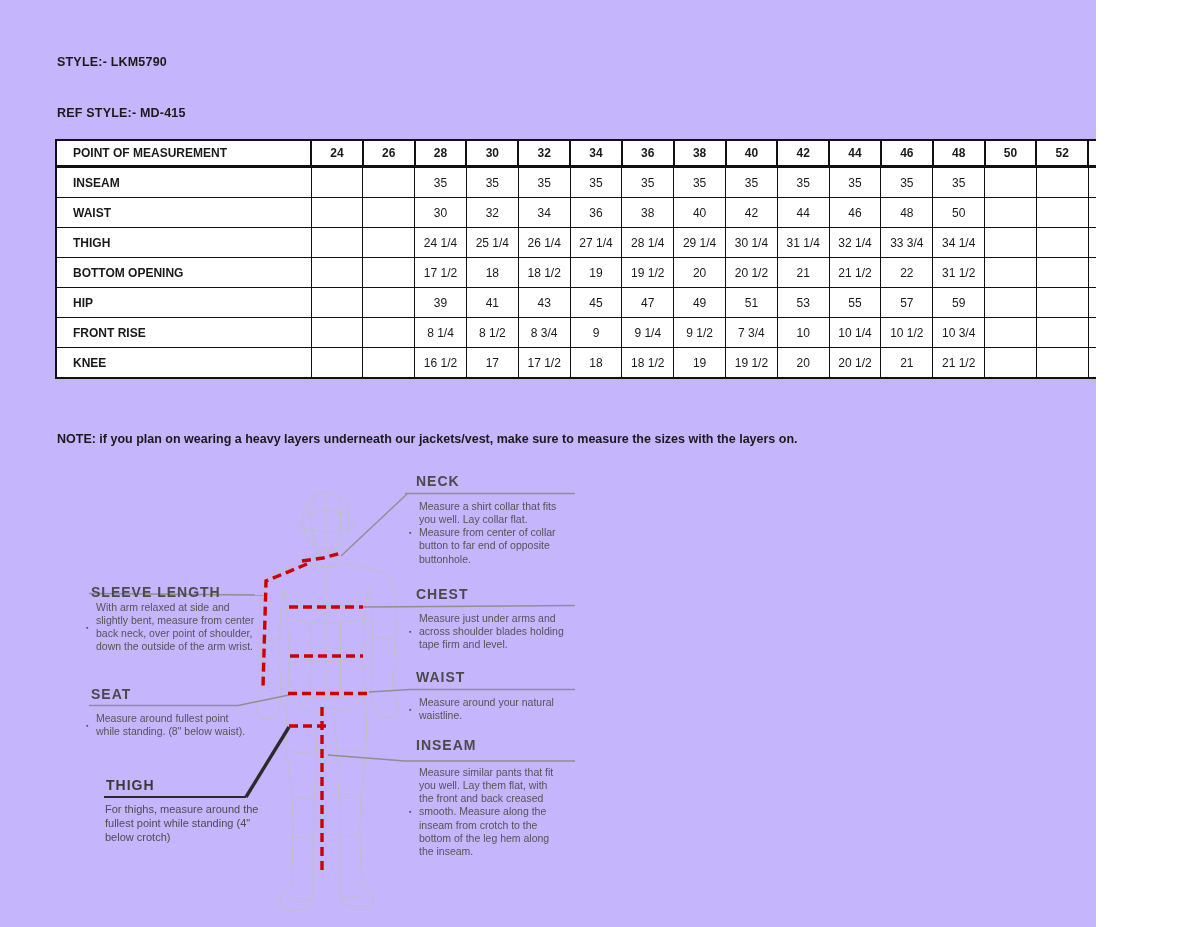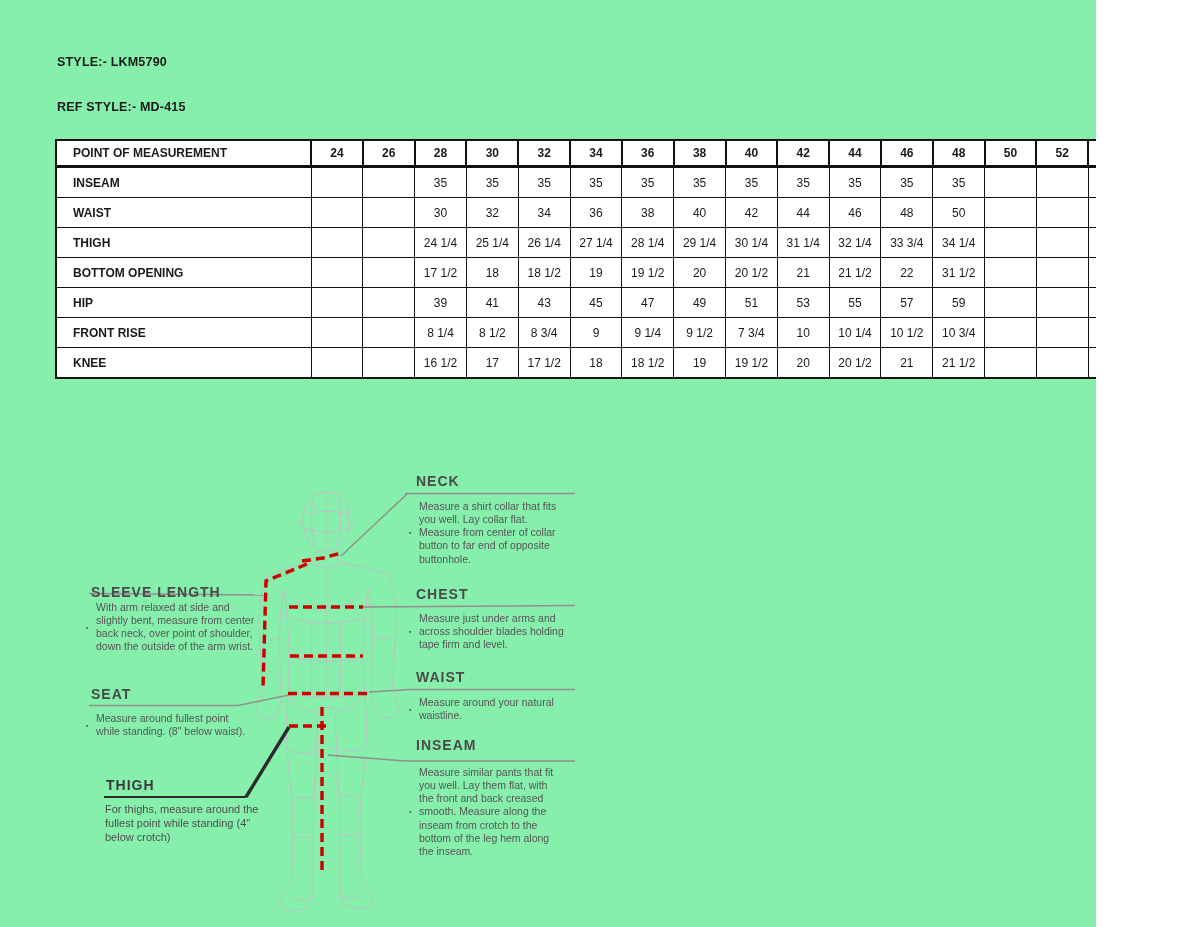--- a/index.html
+++ b/index.html
@@ -1,21 +1,21 @@
 <!DOCTYPE html>
 <html><head>
 <meta charset="utf-8">
 <style>
   html,body{margin:0;padding:0;background:#ffffff;}
-  .page{position:relative;width:1096px;height:927px;background:#86efac;overflow:hidden;
+  .page{position:relative;width:1096px;height:927px;background:#c4b5fd;overflow:hidden;
         font-family:"Liberation Sans",sans-serif;color:#1a1a1a;}
 
   .hdr-line{position:absolute;left:57px;font-size:12.5px;font-weight:bold;letter-spacing:.2px;}
   #style-line{top:55px;}
-  #ref-style-line{top:100px;}
+  #ref-style-line{top:106px;}
 
   table.size-table{position:absolute;left:55px;top:139px;width:1086px;
     border-collapse:collapse;table-layout:fixed;background:#fff;
     border:2.5px solid #111;}
   table.size-table th, table.size-table td{
     font-size:12px;text-align:center;vertical-align:middle;padding:0;
     overflow:hidden;white-space:nowrap;}
   table.size-table thead th{border:2px solid #111;border-bottom:3px solid #111;
     height:24px;font-weight:bold;}
   table.size-table tbody td{border:1.5px solid #111;height:29px;font-weight:normal;}
@@ -192,20 +192,21 @@
           <td>20 1/2</td>
           <td>21</td>
           <td>21 1/2</td>
           <td></td>
           <td></td>
           <td></td>
         </tr>
       </tbody>
   </table>
 
+  <div class="note-line">NOTE: if you plan on wearing a heavy layers underneath our jackets/vest, make sure to measure the sizes with the layers on.</div>
 
   <div class="diagram">
 
     <svg width="600" height="465" viewBox="0 0 600 465">
 
       <g stroke="#bdc1c6" stroke-width="1" fill="none">
         <path d="M 266,32 C 280,32 290,44 289,62 C 288,78 281,90 266,92 C 251,90 244,78 243,62 C 242,44 252,32 266,32 Z"></path>
         <path d="M 243,62 C 239,58 238,66 242,70"></path>
           <path d="M 289,62 C 293,58 294,66 290,70"></path>
         <path d="M 266,32 V 92"></path>

